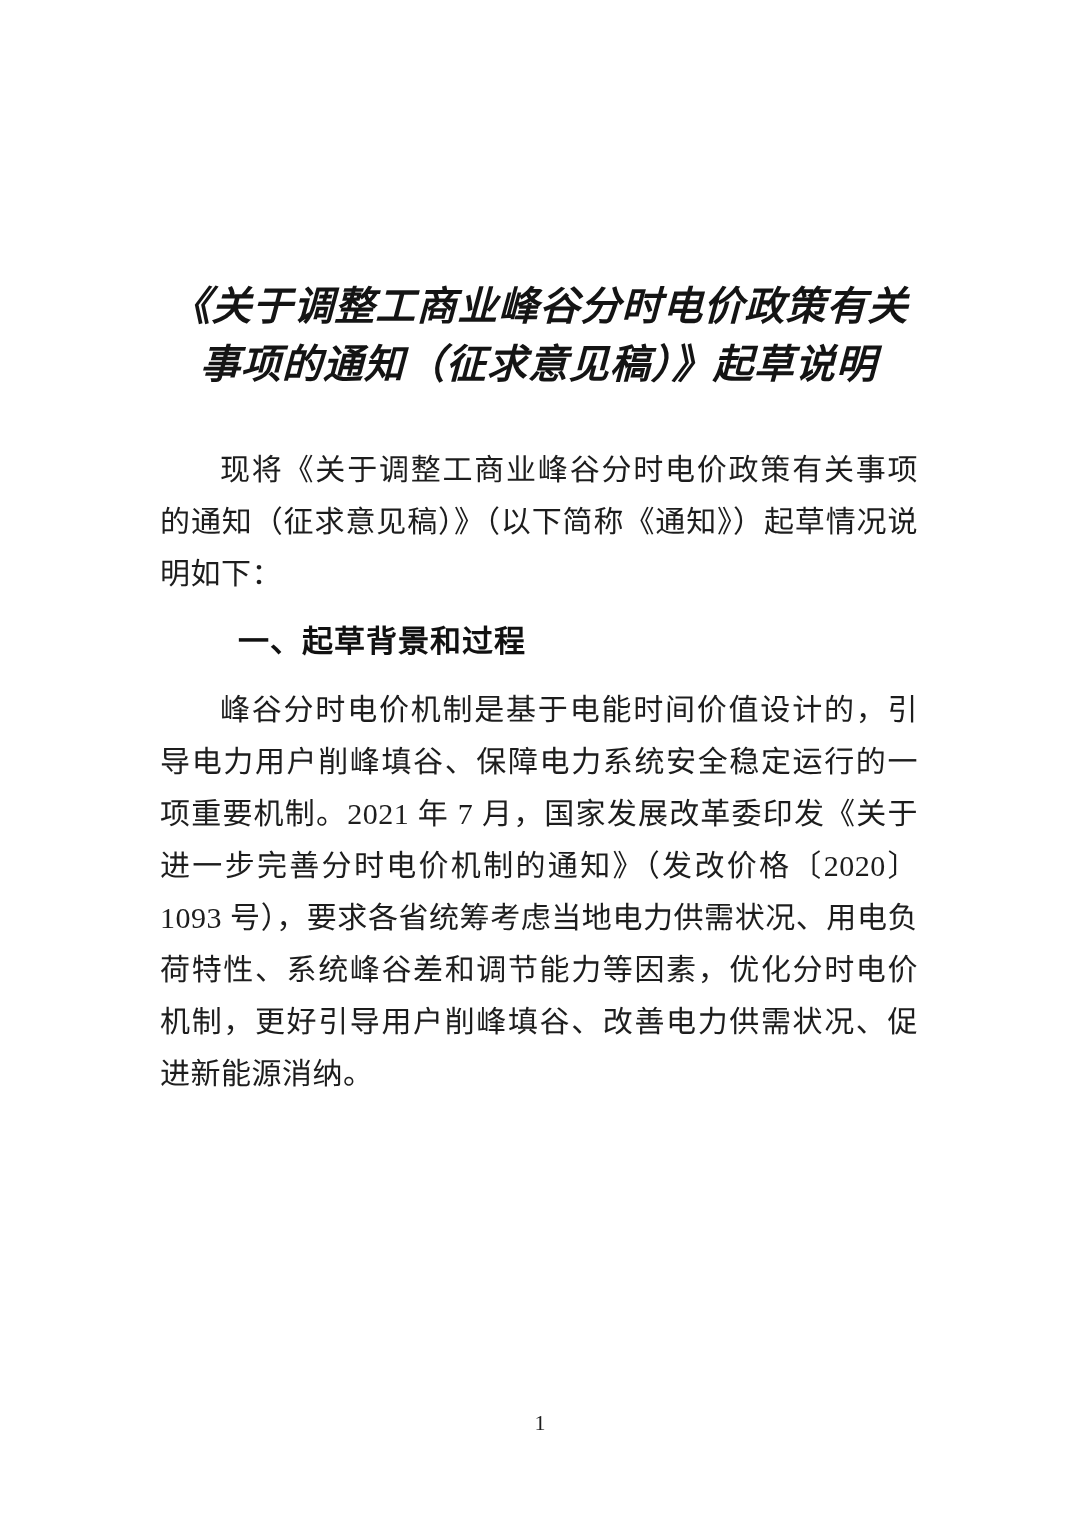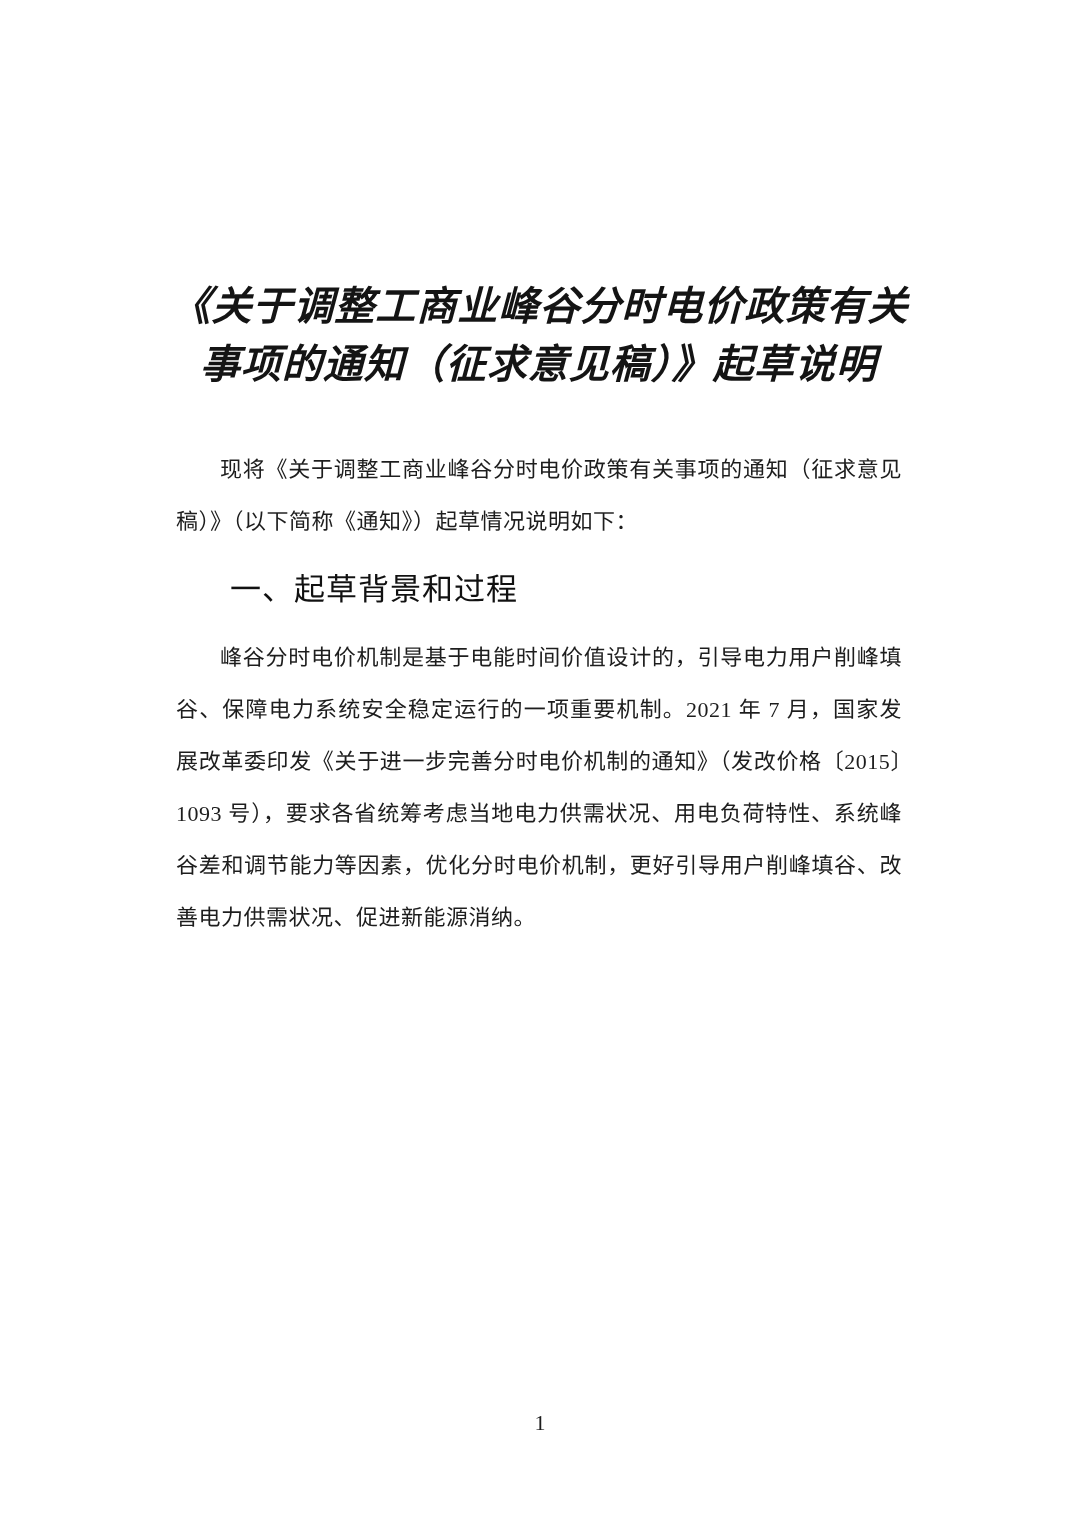--- a/index.html
+++ b/index.html
@@ -31,33 +31,33 @@
     letter-spacing: 1px;
     color: #141414;
     
     font-style: italic;
     transform: skewX(-1deg);
   }
   .doc-title .title-line {
     white-space: nowrap;
   }
   .body-text {
-    margin: 16px;
-    font-size: 22px;
+    margin: 0;
+    font-size: 30px;
     line-height: 52px;
     text-align: justify;
     text-justify: inter-ideograph;
     text-indent: 2em;
     letter-spacing: 0.5px;
     color: #1d1d1d;
   }
   .section-heading {
-    margin: 8px;
+    margin: 16px;
     font-family: "Liberation Sans", "DejaVu Sans", sans-serif;
-    font-weight: 400;
+    font-weight: 700;
     font-size: 31px;
     line-height: 52px;
     text-indent: 2em;
     letter-spacing: 1px;
     color: #111111;
   }
   .page-footer {
     position: absolute;
     left: 0;
     top: 1408px;
@@ -75,18 +75,18 @@
 
   <h1 class="doc-title">
     <div class="title-line">《关于调整工商业峰谷分时电价政策有关</div>
     <div class="title-line">事项的通知（征求意见稿）》起草说明</div>
   </h1>
 
   <p class="body-text">现将《关于调整工商业峰谷分时电价政策有关事项的通知（征求意见稿）》（以下简称《通知》）起草情况说明如下：</p>
 
   <h2 class="section-heading">一、起草背景和过程</h2>
 
-  <p class="body-text">峰谷分时电价机制是基于电能时间价值设计的，引导电力用户削峰填谷、保障电力系统安全稳定运行的一项重要机制。2021 年 7 月，国家发展改革委印发《关于进一步完善分时电价机制的通知》（发改价格〔2015〕1093 号），要求各省统筹考虑当地电力供需状况、用电负荷特性、系统峰谷差和调节能力等因素，优化分时电价机制，更好引导用户削峰填谷、改善电力供需状况、促进新能源消纳。</p>
+  <p class="body-text">峰谷分时电价机制是基于电能时间价值设计的，引导电力用户削峰填谷、保障电力系统安全稳定运行的一项重要机制。2021 年 7 月，国家发展改革委印发《关于进一步完善分时电价机制的通知》（发改价格〔2020〕1093 号），要求各省统筹考虑当地电力供需状况、用电负荷特性、系统峰谷差和调节能力等因素，优化分时电价机制，更好引导用户削峰填谷、改善电力供需状况、促进新能源消纳。</p>
 
 
 </div>
 
 <div class="page-footer">1</div>
 
 </body></html>

